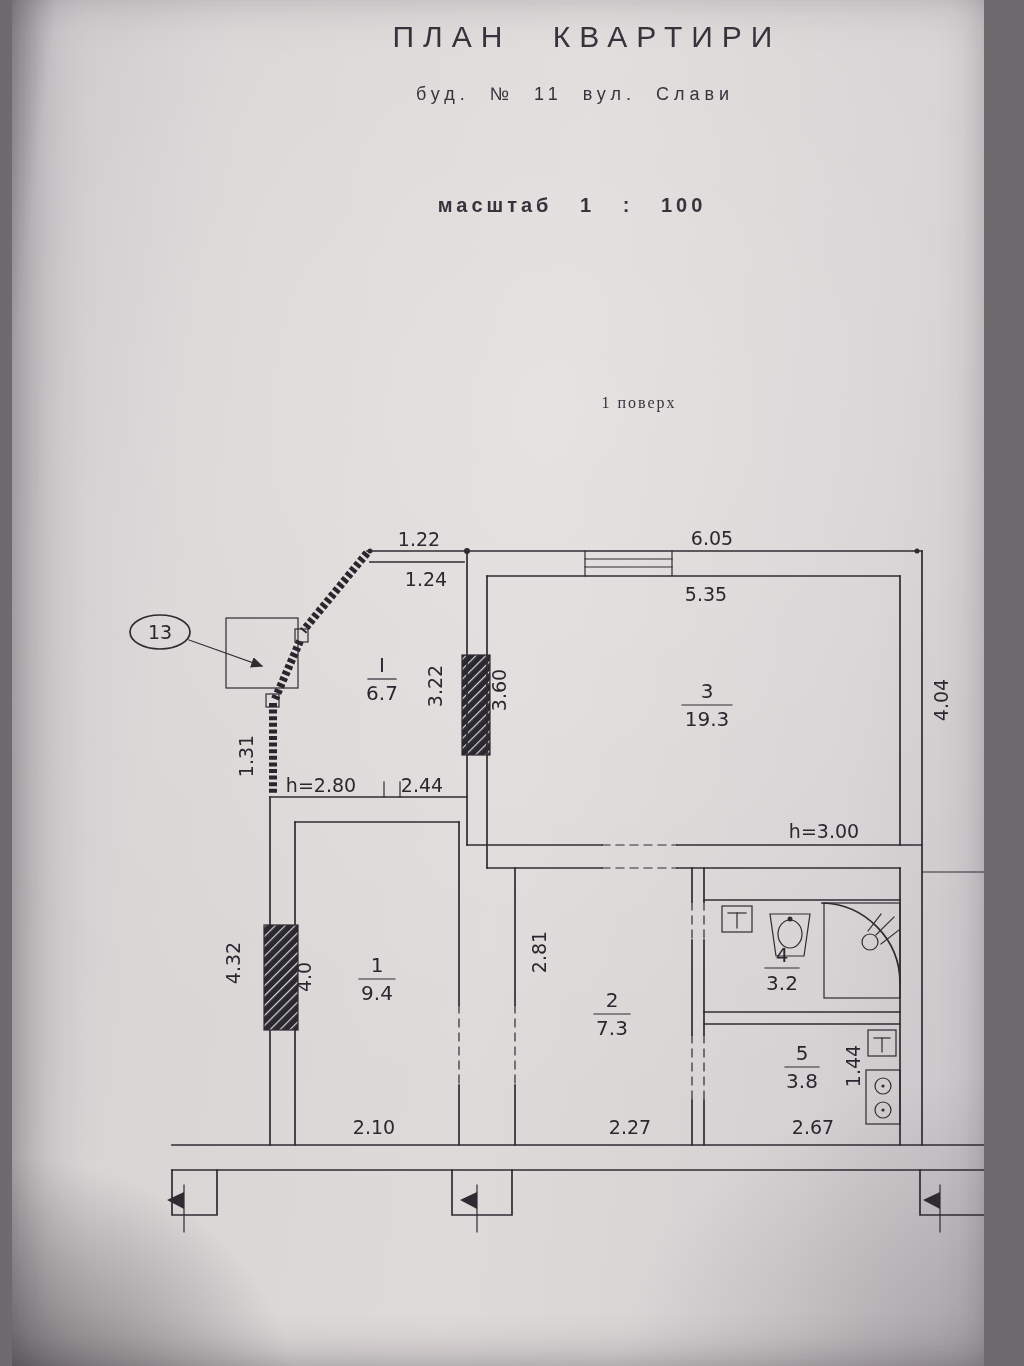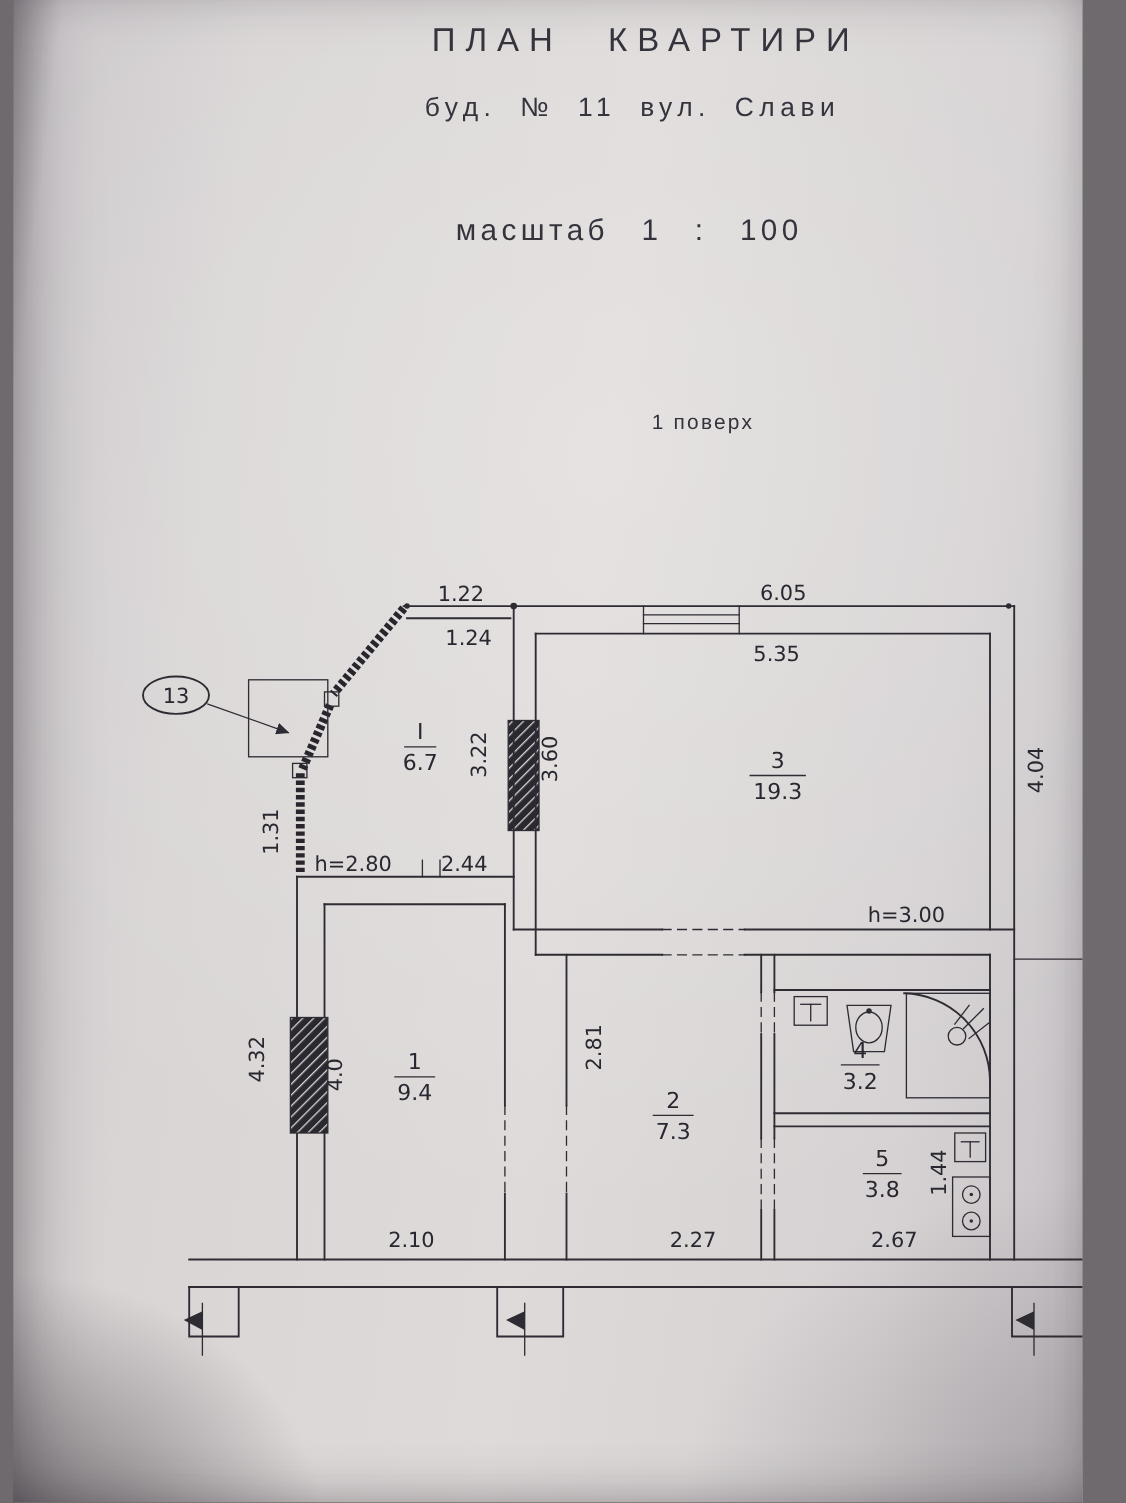--- a/index.html
+++ b/index.html
@@ -13,24 +13,24 @@
       radial-gradient(120% 80% at 55% 30%, rgba(255,255,255,0.22), rgba(255,255,255,0) 65%),
       linear-gradient(97deg,#a29ea2 0%,#cdc9cc 4%,#d9d5d5 20%,#dedad9 52%,#d6d2d3 82%,#c6c2c6 100%);
     box-shadow: inset 34px 0 70px -34px rgba(35,30,38,0.5),
                 inset -18px 0 50px -30px rgba(60,54,62,0.35),
                 inset 0 -26px 60px -40px rgba(60,54,62,0.4);
     font-family:"Liberation Sans", sans-serif;
     margin-left:12px;
   }
   .hdr{position:absolute;transform:translateX(-50%);color:#35333c;white-space:nowrap;}
   .t-title{top:20px;left:575px;font-size:30px;letter-spacing:9px;word-spacing:24px;}
-  .t-addr1{top:84px;left:563px;font-size:24px;letter-spacing:5px;word-spacing:10px;}
+  .t-addr1{top:84px;left:563px;font-size:18px;letter-spacing:5px;word-spacing:10px;}
   .t-addr2{top:124px;left:552px;font-size:22px;letter-spacing:5px;word-spacing:10px;}
-  .t-scale{top:194px;left:560px;font-size:27px;letter-spacing:4px;word-spacing:18px;}
-  .t-floor{top:374px;left:627px;font-size:19px;letter-spacing:2px;}
+  .t-scale{top:194px;left:560px;font-size:20px;letter-spacing:4px;word-spacing:18px;font-weight:bold;}
+  .t-floor{top:394px;left:627px;font-size:16px;letter-spacing:2px;font-family:Liberation Serif, serif;}
   svg.plan{position:absolute;left:0;top:0;}
   .w{stroke:#2e2b33;stroke-width:1.7;fill:none;stroke-linecap:square;}
   .thin{stroke-width:1.2;}
   .dash{stroke-dasharray:8 6;}
   .win-band{stroke:#28252d;stroke-width:8;stroke-dasharray:4 2.6;fill:none;}
   .txt{font-family:"DejaVu Sans", sans-serif;font-size:19px;fill:#29272f;}
   .rl{font-size:20px;}
   .ink{fill:#2e2b33;}
 </style>
 </head>

